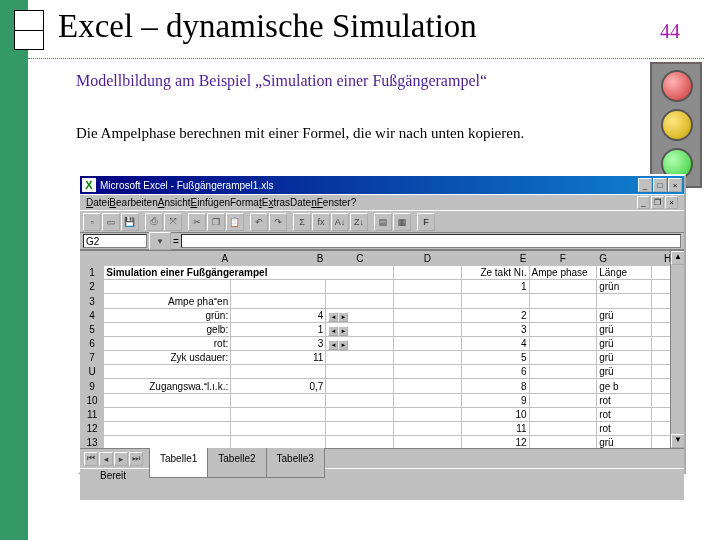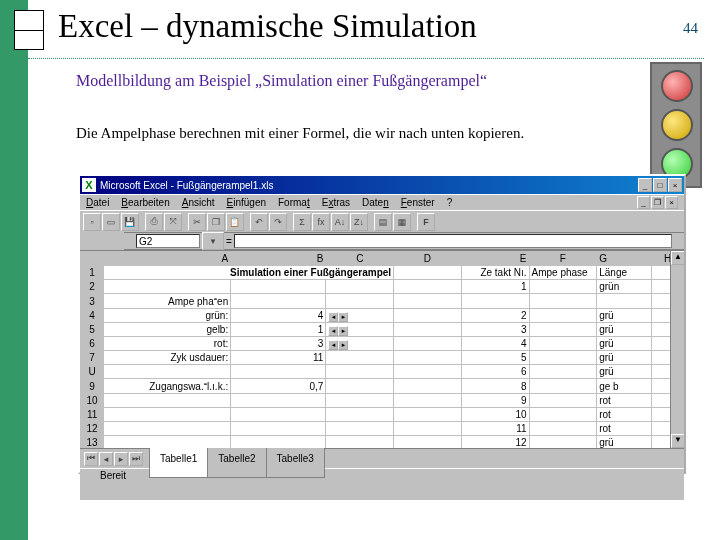--- a/index.html
+++ b/index.html
@@ -2,44 +2,44 @@
 <html><head>
 <meta charset="utf-8">
 <style>
   * { margin: 0; padding: 0; box-sizing: border-box; }
   body { width: 720px; height: 540px; font-family: "Times New Roman", serif; background: #fff; position: relative; }
   .slide { width: 720px; height: 540px; position: relative; }
   .green-band { position: absolute; left: 0; top: 0; width: 28px; height: 540px; background: #339966; }
   .header-box { position: absolute; left: 14px; top: 10px; width: 30px; height: 40px; border: 1px solid #000; background: #fff; }
   .header-box::before { content: ""; position: absolute; left: -1px; right: -1px; top: 50%; height: 1px; background: #000; }
   .title { position: absolute; left: 58px; top: 8px; font-size: 33px; color: #000; }
-  .page-num { position: absolute; right: 22px; top: 20px; font-size: 15px; color: #0c4a6e; }
+  .page-num { position: absolute; right: 40px; top: 20px; font-size: 20px; color: #a21caf; }
   .hr-dotted { position: absolute; left: 28px; right: 16px; top: 58px; border: none; border-top: 1px dotted #339966; }
   .subtitle { position: absolute; left: 76px; top: 72px; font-size: 16px; color: #4c1d95; }
   .para1 { position: absolute; left: 76px; top: 96px; font-size: 15px; width: 520px; }
   .para2 { position: absolute; left: 76px; top: 124px; font-size: 15px; width: 520px; line-height: 1.25; }
   .traffic-light { position: absolute; right: 18px; top: 62px; width: 52px; height: 126px; }
   .tl-body { width: 52px; height: 126px; background: linear-gradient(180deg,#8c8c8c,#8c8c8c); border: 2px solid #666; position: relative; }
   .tl-light { position: absolute; left: 9px; width: 32px; height: 32px; border-radius: 50%; border: 2px solid #555; }
   .tl-red { top: 6px; background: radial-gradient(circle at 35% 35%, #ffb3b3, #cc3333); }
   .tl-yellow { top: 45px; background: radial-gradient(circle at 35% 35%, #ffe680, #cca300); }
   .tl-green { top: 84px; background: radial-gradient(circle at 35% 35%, #b3ffb3, #33cc33); }
   .excel-window { position: absolute; left: 78px; top: 174px; width: 608px; height: 300px; background: #c0c0c0; border: 2px outset #fff; font-family: "MS Sans Serif", Arial, sans-serif; font-size: 10px; }
   .ew-titlebar { height: 18px; background: linear-gradient(90deg,#000080,#1084d0); color: #fff; display: flex; align-items: center; padding: 0 2px; }
   .ew-titlebar .xicon { width: 14px; height: 14px; background: #fff; margin-right: 4px; display: inline-flex; align-items: center; justify-content: center; color: #008000; font-weight: bold; font-size: 11px; }
   .ew-titlebar .bt { margin-left: auto; display: flex; gap: 1px; }
   .ew-titlebar .bt span { width: 14px; height: 14px; background: #c0c0c0; border: 1px outset #fff; display: inline-flex; align-items: center; justify-content: center; font-size: 8px; color: #000; }
-  .ew-menubar { height: 16px; background: #c0c0c0; display: flex; align-items: center; gap: 12px; padding: 0 6px; color: #000; font-size: 10px; border-top: 1px solid #fff; }
+  .ew-menubar { height: 16px; background: #c0c0c0; display: flex; align-items: center; gap: 0; padding: 0 6px; color: #000; font-size: 10px; border-top: 1px solid #fff; }
   .ew-menubar span u { text-decoration: underline; }
   .ew-menubar .doc-btns { margin-left: auto; display: flex; gap: 1px; }
   .ew-menubar .doc-btns span { width: 13px; height: 13px; background: #c0c0c0; border: 1px outset #fff; display: inline-flex; align-items: center; justify-content: center; font-size: 8px; }
   .ew-toolbar { height: 22px; background: #c0c0c0; display: flex; align-items: center; gap: 1px; padding: 1px 3px; border-top: 1px solid #fff; }
   .tb-btn { width: 18px; height: 18px; border: 1px outset #fff; background: #c0c0c0; display: inline-flex; align-items: center; justify-content: center; font-size: 9px; color: #444; }
   .tb-sep { width: 4px; }
-  .ew-formula { height: 18px; display: flex; align-items: center; gap: 2px; padding: 1px 12px; border-top: 1px solid #808080; border-bottom: 1px solid #808080; margin-left: 44px; }
+  .ew-formula { height: 18px; display: flex; align-items: center; gap: 2px; padding: 1px 3px; border-top: 1px solid #808080; border-bottom: 1px solid #808080; }
   .namebox { width: 64px; height: 14px; background: #fff; border: 1px inset #808080; font-size: 10px; padding: 0 2px; }
   .fx { width: 22px; }
   .fbar { flex: 1; height: 14px; background: #fff; border: 1px inset #808080; }
   .grid { height: 198px; background: #fff; position: relative; overflow: hidden; border-top: 1px solid #808080; }
   .grid table { border-collapse: collapse; font-size: 10px; width: 100%; }
   .grid th, .grid td { border: 1px solid #c0c0c0; height: 14px; padding: 0 2px; white-space: nowrap; }
   .grid th { background: #c0c0c0; font-weight: normal; }
   .grid .rowhdr { width: 22px; text-align: center; background: #c0c0c0; }
   .grid .colA { width: 120px; text-align: right; }
   .grid .colB { width: 90px; text-align: right; }
@@ -146,21 +146,21 @@
         <th class="colB">B</th>
         <th class="colC">C</th>
         <th class="colD">D</th>
         <th class="colE">E</th>
         <th class="colF">F</th>
         <th class="colG">G</th>
         <th class="colH">H</th>
       </tr>
       <tr>
               <th class="rowhdr">1</th>
-              <td class="bold" colspan="3" style="text-align:right">Simulation einer Fußgängerampel</td>
+              <td class="bold" colspan="3" style="text-align:left">Simulation einer Fußgängerampel</td>
               <td></td>
               <td class="colE">Ze takt Nı.</td>
               <td>Ampe phase</td>
               <td>Länge</td>
               <td></td>
             </tr>
       <tr>
               <th class="rowhdr">2</th>
               <td></td>
               <td></td>

